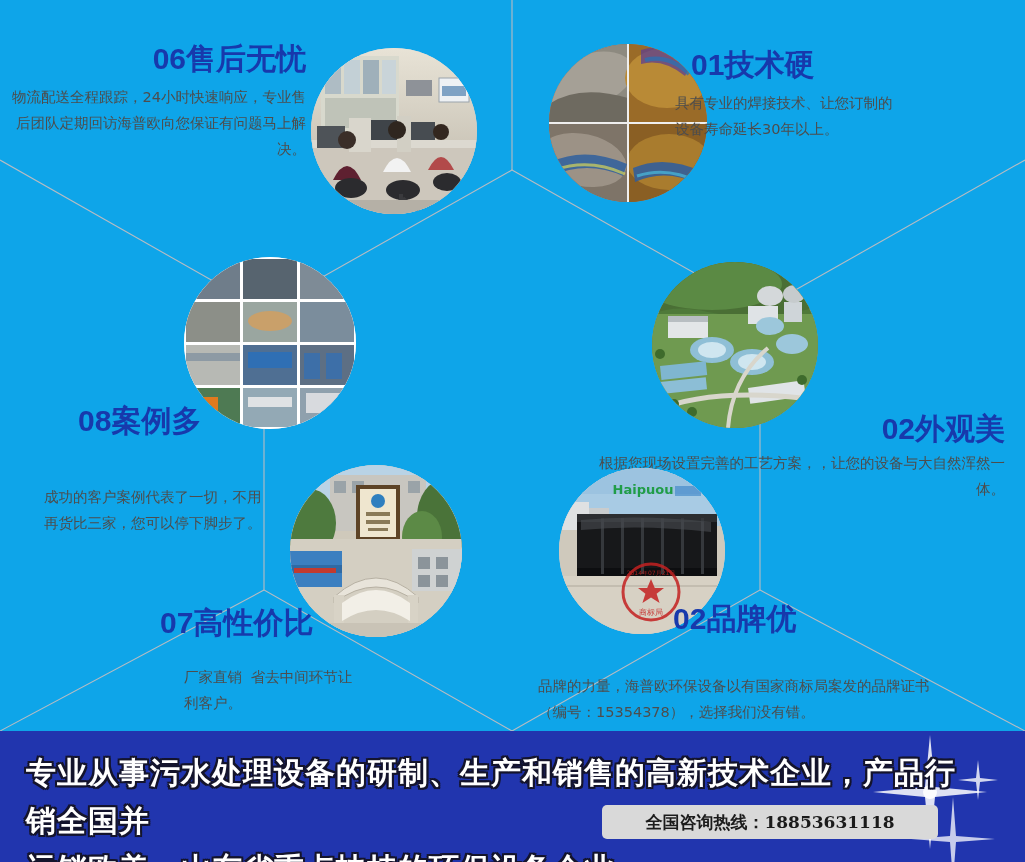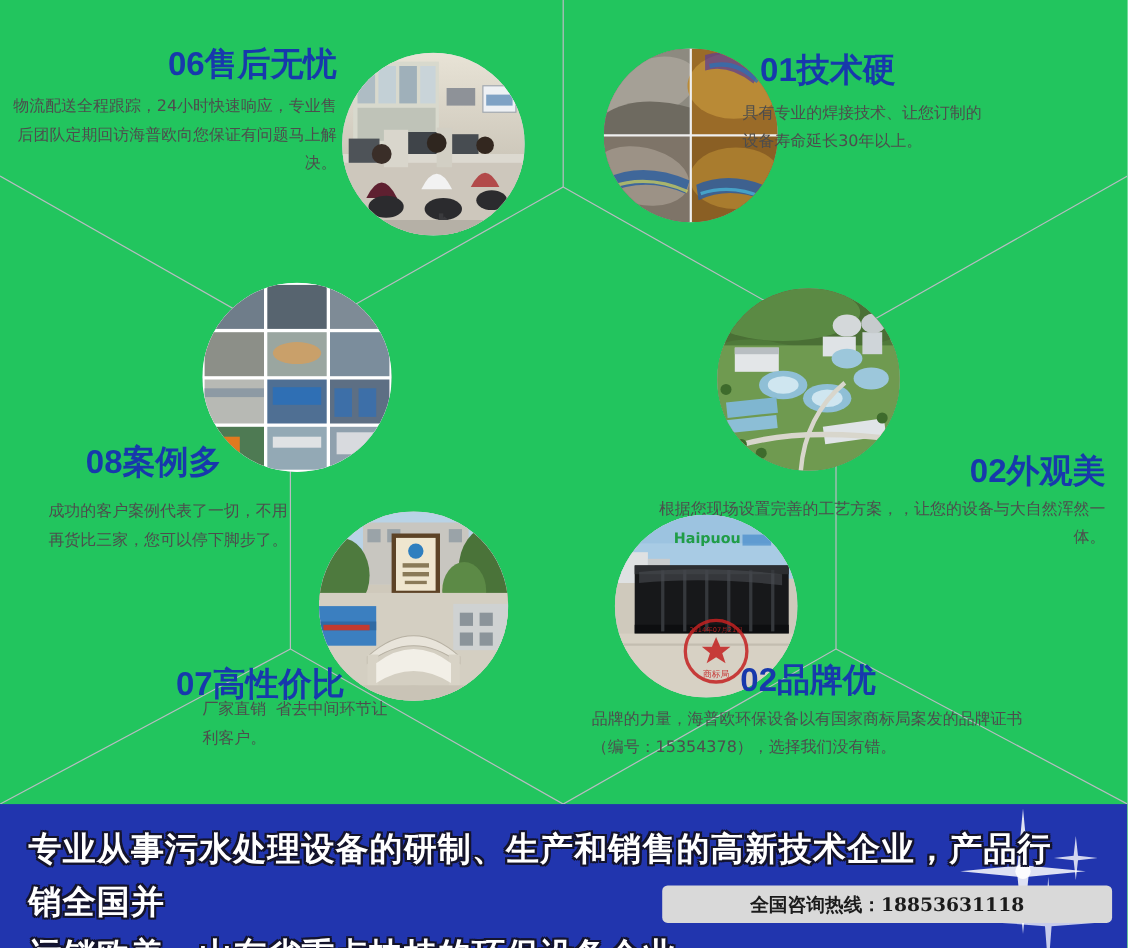--- a/index.html
+++ b/index.html
@@ -4,40 +4,41 @@
 <title>6大优势</title>
 <style>
   html,body{margin:0;padding:0;}
   body{
     width:1025px;height:862px;
     background:#ffffff;
     font-family:"Liberation Sans","DejaVu Sans",sans-serif;
     overflow:hidden;
     position:relative;
   }
-  #stage{position:absolute;left:0;top:0;width:1025px;height:862px;overflow:hidden;background:#22c55e;}
+  #stage{position:absolute;left:0;top:0;width:1025px;height:862px;overflow:hidden;background:#0ea5e9;}
 
   
   .wire{position:absolute;left:0;top:0;width:1025px;height:731px;pointer-events:none;}
 
   
   .circ{position:absolute;border-radius:50%;overflow:hidden;background:#cfd4da;}
   .circ .ph{position:absolute;left:0;top:0;width:100%;height:100%;}
 
   
   .blk{position:absolute;}
   .hd{
     color:#1739ac;font-weight:bold;letter-spacing:0px;
     font-family:"DejaVu Sans","Liberation Sans",sans-serif;
     white-space:nowrap;line-height:1;
   }
   .hd .num{font-family:"Liberation Sans","DejaVu Sans",sans-serif;}
   .bd{
     color:#4d4d4d;font-size:14.5px;line-height:26px;
     font-family:"DejaVu Sans","Liberation Sans",sans-serif;
+    margin-top:32px;
   }
   .ta-r{text-align:right;}
   .ta-l{text-align:left;}
 
   
   #center-label{
     position:absolute;left:406px;top:288px;white-space:nowrap;
     color:#1739ac;
   }
   #center-label .six{
@@ -61,21 +62,21 @@
     color:#ffffff;
     letter-spacing:1px;
     text-shadow:
       -2px -2px 0 #14142c, 2px -2px 0 #14142c,
       -2px  2px 0 #14142c, 2px  2px 0 #14142c,
        0px -2px 0 #14142c, 0px  2px 0 #14142c,
       -2px  0px 0 #14142c, 2px  0px 0 #14142c;
     white-space:pre-line;
   }
   #hotline-box{
-    position:absolute;left:602px;top:805px;width:409px;height:34px;
+    position:absolute;left:602px;top:805px;width:336px;height:34px;
     background:#d9d9d9;border-radius:5px;
     display:flex;align-items:center;justify-content:center;
   }
   #hotline-text{
     font-family:"DejaVu Serif","Liberation Serif",serif;
     font-size:17px;color:#1b1b1b;font-weight:bold;white-space:nowrap;
   }
   .sparkle{position:absolute;pointer-events:none;}
 </style>
 </head>

